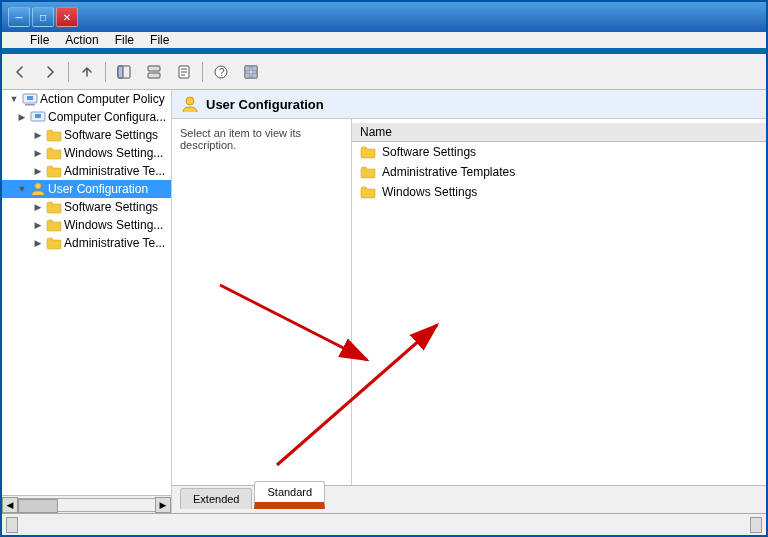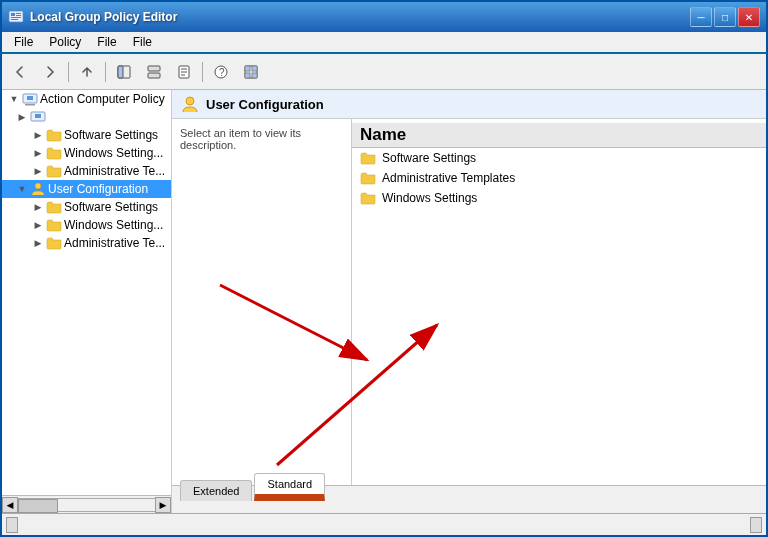--- a/index.html
+++ b/index.html
@@ -12,21 +12,21 @@
     .title-bar { background: linear-gradient(to bottom, #4d9de0, #1a5fb4); height: 30px; display: flex; align-items: center; justify-content: space-between; padding: 0 6px; }
     .title-bar-left { display: flex; align-items: center; gap: 6px; }
     .title-bar-icon { width: 16px; height: 16px; display: flex; align-items: center; justify-content: center; }
     .title-bar-icon svg { width: 16px; height: 16px; }
     .title-text { color: white; font-size: 12px; font-weight: bold; text-shadow: 1px 1px 2px rgba(0,0,0,0.5); }
     .title-buttons { display: flex; gap: 2px; }
     .title-btn { width: 22px; height: 20px; border: 1px solid rgba(255,255,255,0.4); border-radius: 2px; background: linear-gradient(to bottom, #5baae8, #2470c0); display: flex; align-items: center; justify-content: center; cursor: pointer; color: white; font-size: 10px; }
     .title-btn.close { background: linear-gradient(to bottom, #e05050, #c0202a); }
 
     
-    .menu-bar { background: #f0f0f0; height: 22px; display: flex; align-items: center; padding: 0 4px; border-bottom: 2px solid #0369a1; }
+    .menu-bar { background: #f0f0f0; height: 22px; display: flex; align-items: center; padding: 0 20px; border-bottom: 6px solid #0369a1; }
     .menu-item { padding: 2px 8px; cursor: pointer; font-size: 12px; color: #000; }
 
     
     .toolbar { background: #f0f0f0; height: 36px; display: flex; align-items: center; padding: 2px 4px; border-bottom: 1px solid #bbb; gap: 2px; }
     .toolbar-btn { width: 28px; height: 26px; border: 1px solid transparent; background: transparent; display: flex; align-items: center; justify-content: center; cursor: pointer; border-radius: 2px; }
     .toolbar-sep { width: 1px; height: 20px; background: #aaa; margin: 0 2px; }
 
     
     .main-content { display: flex; flex: 1; overflow: hidden; background: white; }
 
@@ -43,67 +43,54 @@
     .folder-icon { width: 16px; height: 16px; display: inline-flex; align-items: center; justify-content: center; flex-shrink: 0; margin-right: 2px; }
     .item-text { font-size: 12px; overflow: hidden; text-overflow: ellipsis; }
     .panel-header { background: #e8f0fb; border-bottom: 1px solid #ccc; padding: 4px 8px; display: flex; align-items: center; gap: 6px; min-height: 28px; }
     .panel-header-icon { width: 20px; height: 20px; display: flex; align-items: center; justify-content: center; }
     .panel-header-title { font-size: 13px; font-weight: bold; color: #000; }
 
     .panel-body { display: flex; flex: 1; overflow: hidden; }
     .description-area { width: 180px; min-width: 180px; padding: 8px; border-right: 1px solid #ccc; font-size: 11px; color: #444; }
     .list-area { flex: 1; overflow: auto; padding: 4px 0; }
     .list-header { display: flex; align-items: center; padding: 2px 8px; background: #e8e8e8; border-bottom: 1px solid #bbb; }
-    .list-header-col { font-size: 17px; font-weight: bold; flex: 1; }
+    .list-header-col { font-size: 12px; font-weight: normal; flex: 1; }
     .list-item-row { display: flex; align-items: center; padding: 2px 8px; cursor: pointer; }
     .list-item-icon { width: 16px; height: 16px; display: inline-flex; align-items: center; justify-content: center; margin-right: 6px; flex-shrink: 0; }
     .list-item-text { font-size: 12px; }
 
     
-    .bottom-bar { height: 28px; border-top: 1px solid #bbb; background: #f0f0f0; display: flex; align-items: flex-end; padding: 12px 8px; }
+    .bottom-bar { height: 28px; border-top: 1px solid #bbb; background: #f0f0f0; display: flex; align-items: flex-end; padding: 4px 8px; }
     .tab { padding: 4px 12px; border: 1px solid #bbb; border-bottom: none; background: #e0e0e0; font-size: 11px; cursor: pointer; border-radius: 3px 3px 0 0; margin-right: 2px; }
     .tab.active { background: white; border-bottom: 7px solid #c2410c; }
 
     
     .status-bar { height: 22px; background: #f0f0f0; border-top: 1px solid #aaa; display: flex; align-items: center; padding: 0 4px; }
 
     
     .sidebar-scroll-bar { height: 18px; border-top: 1px solid #bbb; background: #f0f0f0; display: flex; align-items: center; }
 
     .panel-container { position: relative; flex: 1; display: flex; flex-direction: column; overflow: hidden; }
   </style>
 </head>
 <body>
 
 <div class="window">
 
   <div class="title-bar">
-    <div class="title-bar-left">
-      <div class="title-bar-icon">
-        <svg viewBox="0 0 16 16" fill="none">
-          <rect x="1" y="2" width="14" height="11" rx="1" fill="#e8f0ff" stroke="#6688bb" stroke-width="0.8"></rect>
-          <rect x="3" y="4" width="4" height="3" fill="#4488cc"></rect>
-          <rect x="8" y="4" width="5" height="1" fill="#4488cc"></rect>
-          <rect x="8" y="6" width="5" height="1" fill="#4488cc"></rect>
-          <rect x="3" y="8" width="10" height="1" fill="#4488cc"></rect>
-          <rect x="3" y="10" width="7" height="1" fill="#4488cc"></rect>
-        </svg>
-      </div>
-      <span class="title-text">Local Group Policy Editor</span>
-    </div>
     <div class="title-buttons">
       <div class="title-btn">─</div>
       <div class="title-btn">□</div>
       <div class="title-btn close">✕</div>
     </div>
   </div>
 
   <div class="menu-bar">
     <div class="menu-item">File</div>
-    <div class="menu-item">Policy</div>
+    <div class="menu-item">Action</div>
     <div class="menu-item">File</div>
     <div class="menu-item">File</div>
   </div>
 
   <div class="toolbar">
     <div class="toolbar-btn">
       <svg width="16" height="16" viewBox="0 0 16 16">
           <path d="M10 3L5 8l5 5" stroke="#555" stroke-width="1.5" fill="none" stroke-linecap="round"></path>
         </svg>
     </div>
@@ -177,20 +164,21 @@
 
         <div class="tree-item">
           <div class="tree-indent" style="width:12px"></div>
           <div class="expand-icon">▶</div>
           <div class="folder-icon">
             <svg width="16" height="16" viewBox="0 0 16 16">
               <rect x="1" y="3" width="14" height="9" rx="1" fill="#e8f0ff" stroke="#6688bb" stroke-width="0.8"></rect>
               <rect x="5" y="5" width="6" height="4" fill="#5599dd"></rect>
             </svg>
           </div>
+          <span class="item-text">Computer Configura...</span>
         </div>
 
         <div class="tree-item">
           <div class="tree-indent" style="width:28px"></div>
           <div class="expand-icon">▶</div>
           <div class="folder-icon">
             <svg width="16" height="14" viewBox="0 0 16 14">
               <path d="M1 4 Q1 2 3 2 L6 2 L7 4 L15 4 Q15 4 15 5 L15 12 Q15 13 14 13 L2 13 Q1 13 1 12Z" fill="#f5c842" stroke="#c8a020" stroke-width="0.5"></path>
             </svg>
           </div>

